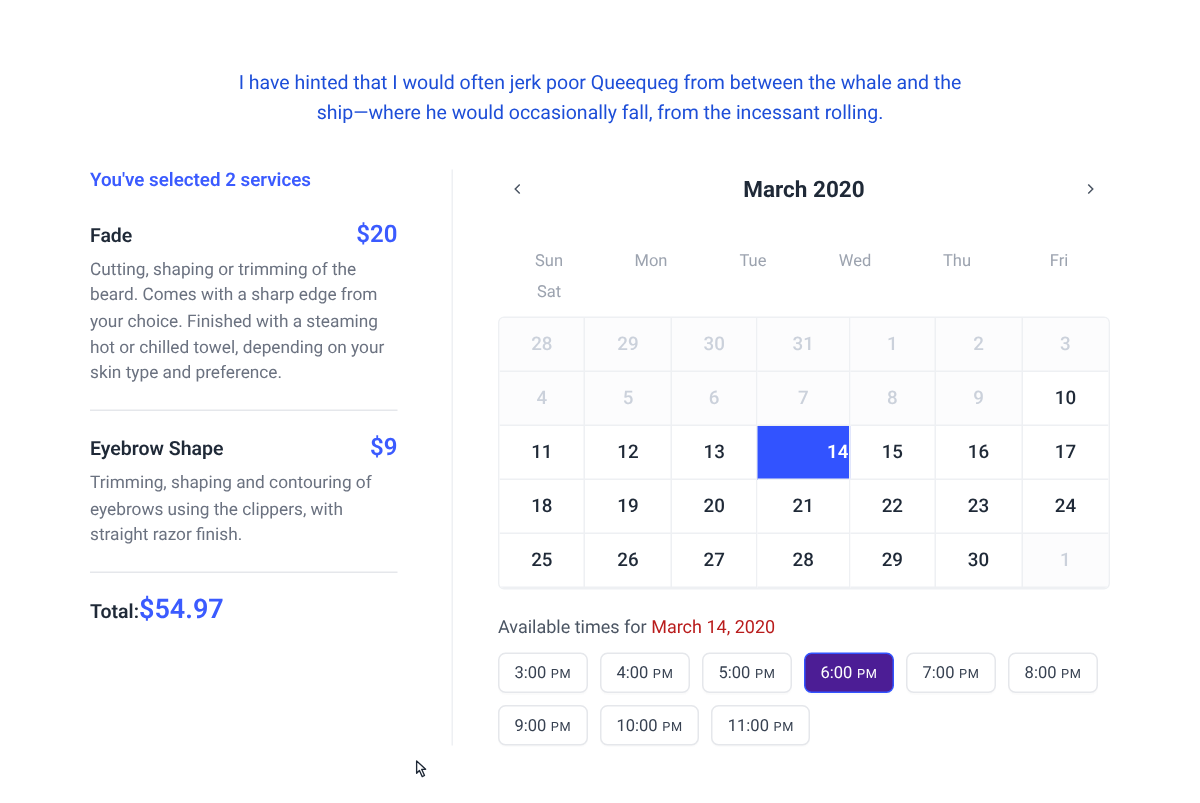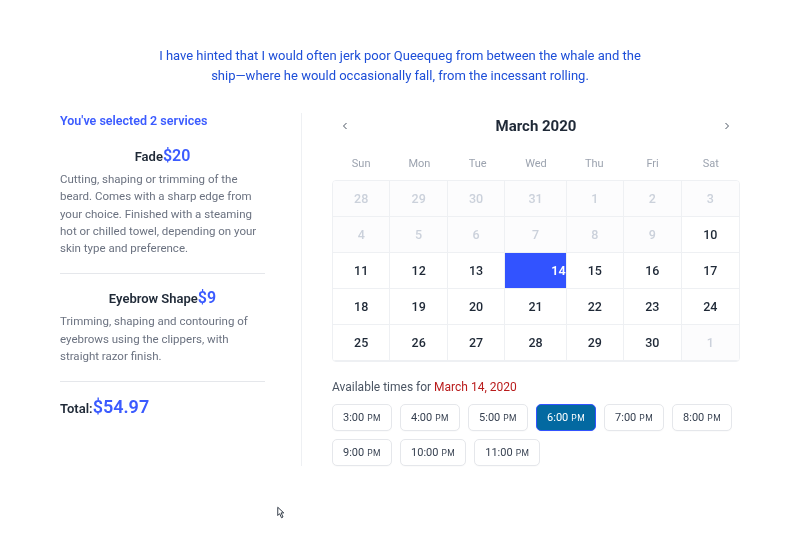--- a/index.html
+++ b/index.html
@@ -12,33 +12,33 @@
     overflow: hidden;
   }
   .page { padding: 30px 60px 0; }
   .header { text-align: center; margin-bottom: 28px; }
   .title { font-size: 24px; font-weight: 700; color: #1f2937; margin-bottom: 10px; }
   .subtitle { font-size: 13px; color: #1d4ed8; line-height: 1.5; max-width: 500px; margin: 16px auto; }
   .content { display: flex; gap: 36px; }
   .sidebar { flex: 0 0 205px; }
   .sel-label { color: #3b5bff; font-size: 12.5px; font-weight: 600; margin-bottom: 18px; }
   .svc { border-bottom: 1px solid #e5e7eb; padding-bottom: 16px; margin-bottom: 14px; }
-  .svc-head { display: flex; justify-content: center; align-items: baseline; margin-bottom: 6px; }
+  .svc-head { display: flex; justify-content: space-between; align-items: baseline; margin-bottom: 6px; }
   .svc-name { font-size: 13px; font-weight: 600; color: #1f2937; }
   .svc-price { font-size: 16px; font-weight: 600; color: #3b5bff; }
   .svc-desc { font-size: 11.5px; color: #6b7280; line-height: 1.5; }
   .total-row { display: flex; justify-content: flex-start; align-items: baseline; margin-top: 4px; }
   .total-label { font-size: 13px; font-weight: 600; color: #1f2937; }
   .total-val { font-size: 18px; font-weight: 600; color: #3b5bff; }
   .main { flex: 1; border-left: 1px solid #eef0f3; padding-left: 30px; }
-  .cal-head { display: flex; align-items: center; justify-content: space-between; margin-bottom: 14px; }
+  .cal-head { display: flex; align-items: center; justify-content: space-between; margin-bottom: 24px; }
   .cal-title { font-size: 15px; font-weight: 700; color: #1f2937; flex: 1; text-align: center; }
   .nav-btn { width: 26px; height: 26px; display: flex; align-items: center; justify-content: center; cursor: pointer; color: #4b5563; }
   .nav-btn svg { width: 12px; height: 12px; stroke: currentColor; fill: none; stroke-width: 2; }
-  .dow { display: grid; grid-template-columns: repeat(7, 1fr); margin-bottom: 6px; }
+  .dow { display: grid; grid-template-columns: repeat(6, 1fr); margin-bottom: 6px; }
   .dow div { text-align: center; font-size: 11px; color: #9ca3af; padding: 4px 0; }
   .grid { display: grid; grid-template-columns: repeat(7, 1fr); border: 1px solid #eef0f3; border-radius: 4px; overflow: hidden; }
   .cell {
     height: 36px;
     display: flex;
     align-items: center;
     justify-content: center;
     font-size: 12.5px;
     border-right: 1px solid #eef0f3;
     border-bottom: 1px solid #eef0f3;
@@ -61,21 +61,21 @@
     font-size: 11px;
     color: #374151;
     cursor: pointer;
     background: #fff;
     display: flex;
     align-items: baseline;
     gap: 3px;
     box-shadow: 0 1px 1px rgba(0,0,0,0.02);
   }
   .slot .ampm { font-size: 8.5px; letter-spacing: 0.5px; }
-  .slot.sel { background: #0369a1; border-color: #3253ff; color: #fff; }
+  .slot.sel { background: #4c1d95; border-color: #3253ff; color: #fff; }
   .cursor {
     position: absolute;
     left: 272px;
     top: 505px;
     width: 16px;
     height: 18px;
     pointer-events: none;
   }
 </style>
 </head>

